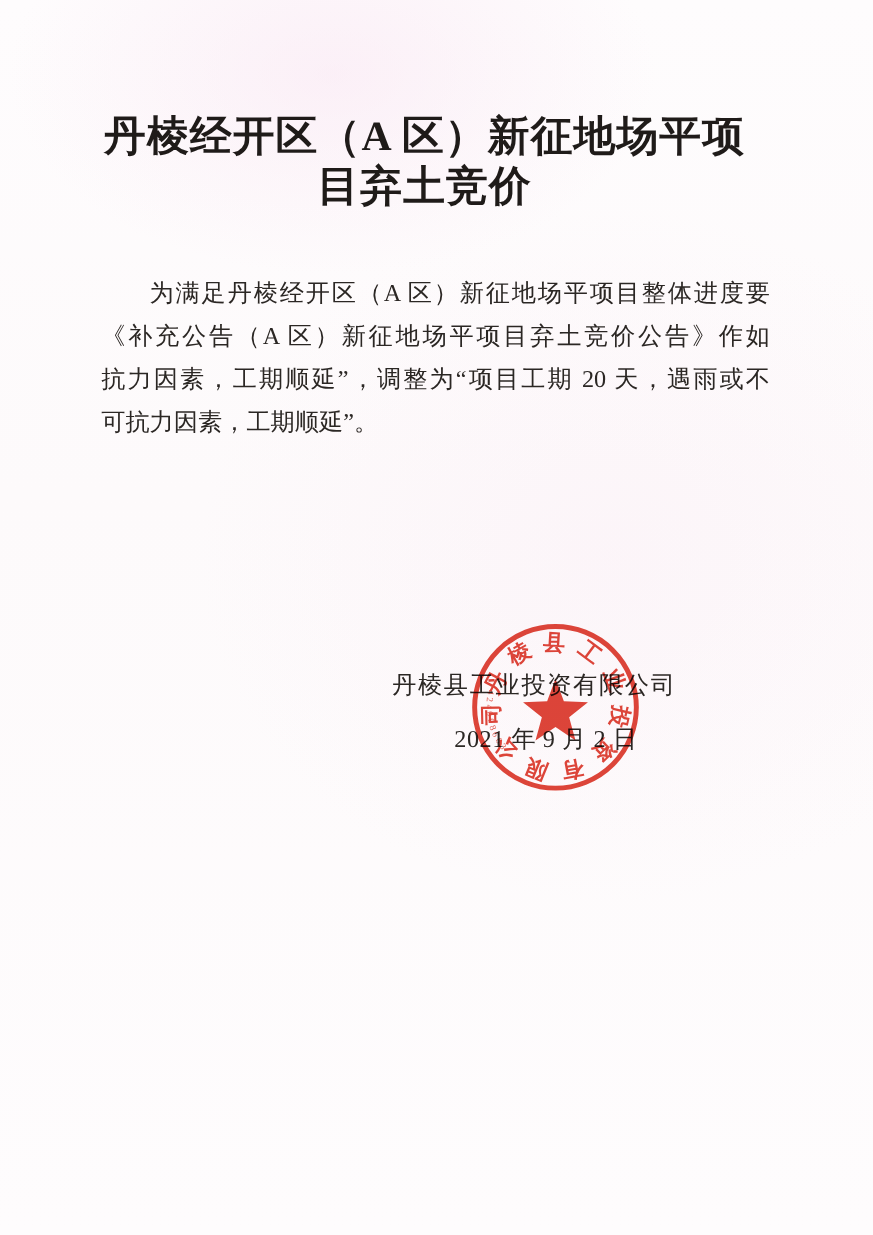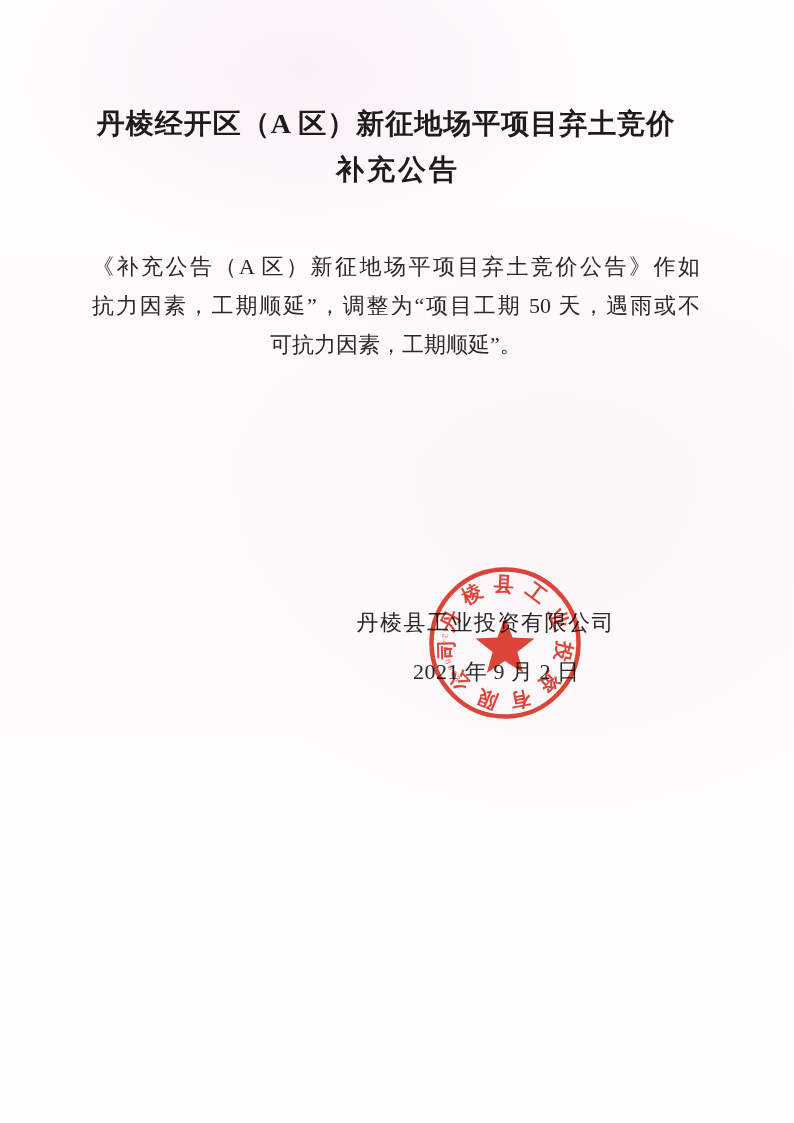--- a/index.html
+++ b/index.html
@@ -14,32 +14,32 @@
     overflow:hidden;
     background:
       radial-gradient(ellipse 420px 260px at 38% 6%, rgba(248,225,240,.45), rgba(248,225,240,0) 70%),
       radial-gradient(ellipse 500px 420px at 70% 45%, rgba(250,235,244,.35), rgba(250,235,244,0) 75%),
       linear-gradient(#fefcfd, #fdfafb 40%, #fefcfd);
   }
   .titles{
     position:absolute;top:101px;left:88px;width:620px;
     text-align:center;
     font-weight:bold;
-    font-size:28px;line-height:46px;
+    font-size:38px;line-height:46px;
     color:#1f1b19;
     letter-spacing:1px;
   }
   .titles .t1{position:relative;left:-12px;}
   .titles .t2{letter-spacing:3px;}
   .body-block{
     position:absolute;top:247px;left:92px;width:608px;
     font-size:22px;line-height:39px;
     color:#2b2724;
   }
-  .bline{height:39px;white-space:nowrap;text-align:center;}
+  .bline{height:39px;white-space:nowrap;}
   .bline.just{
     white-space:normal;
     text-align:justify;
     text-align-last:justify;
     overflow:hidden;
   }
   .bline.first{text-indent:44px;}
   .signature{
     position:absolute;top:611px;right:179px;
     font-size:22px;line-height:23px;letter-spacing:1.5px;
@@ -64,26 +64,26 @@
   .seal .arc-name{font-size:20px;letter-spacing:10px;}
   .seal .arc-serial{font-size:8.5px;letter-spacing:2.5px;font-weight:normal;opacity:.9;}
 </style>
 </head>
 <body>
 
 <div class="page">
 
   <div class="titles">
     <div class="t1">丹棱经开区（A 区）新征地场平项目弃土竞价</div>
-    <div class="t2">补充公告</div>
   </div>
 
   <div class="body-block">
+    <div class="bline just first">为满足丹棱经开区（A 区）新征地场平项目整体进度要</div>
     <div class="bline just">《补充公告（A 区）新征地场平项目弃土竞价公告》作如</div>
-    <div class="bline just">抗力因素，工期顺延”，调整为“项目工期 50 天，遇雨或不</div>
+    <div class="bline just">抗力因素，工期顺延”，调整为“项目工期 20 天，遇雨或不</div>
     <div class="bline">可抗力因素，工期顺延”。</div>
   </div>
 
   <div class="signature">丹棱县工业投资有限公司</div>
 
   <div class="dateline">2021 年 9 月 2 日</div>
 
   <svg class="seal" viewBox="-100 -100 200 200" aria-hidden="true">
     <defs>
       <path id="nameArc" d="M -52,0 A 52,52 0 1 1 52,0 A 52,52 0 1 1 -52,0"></path>

